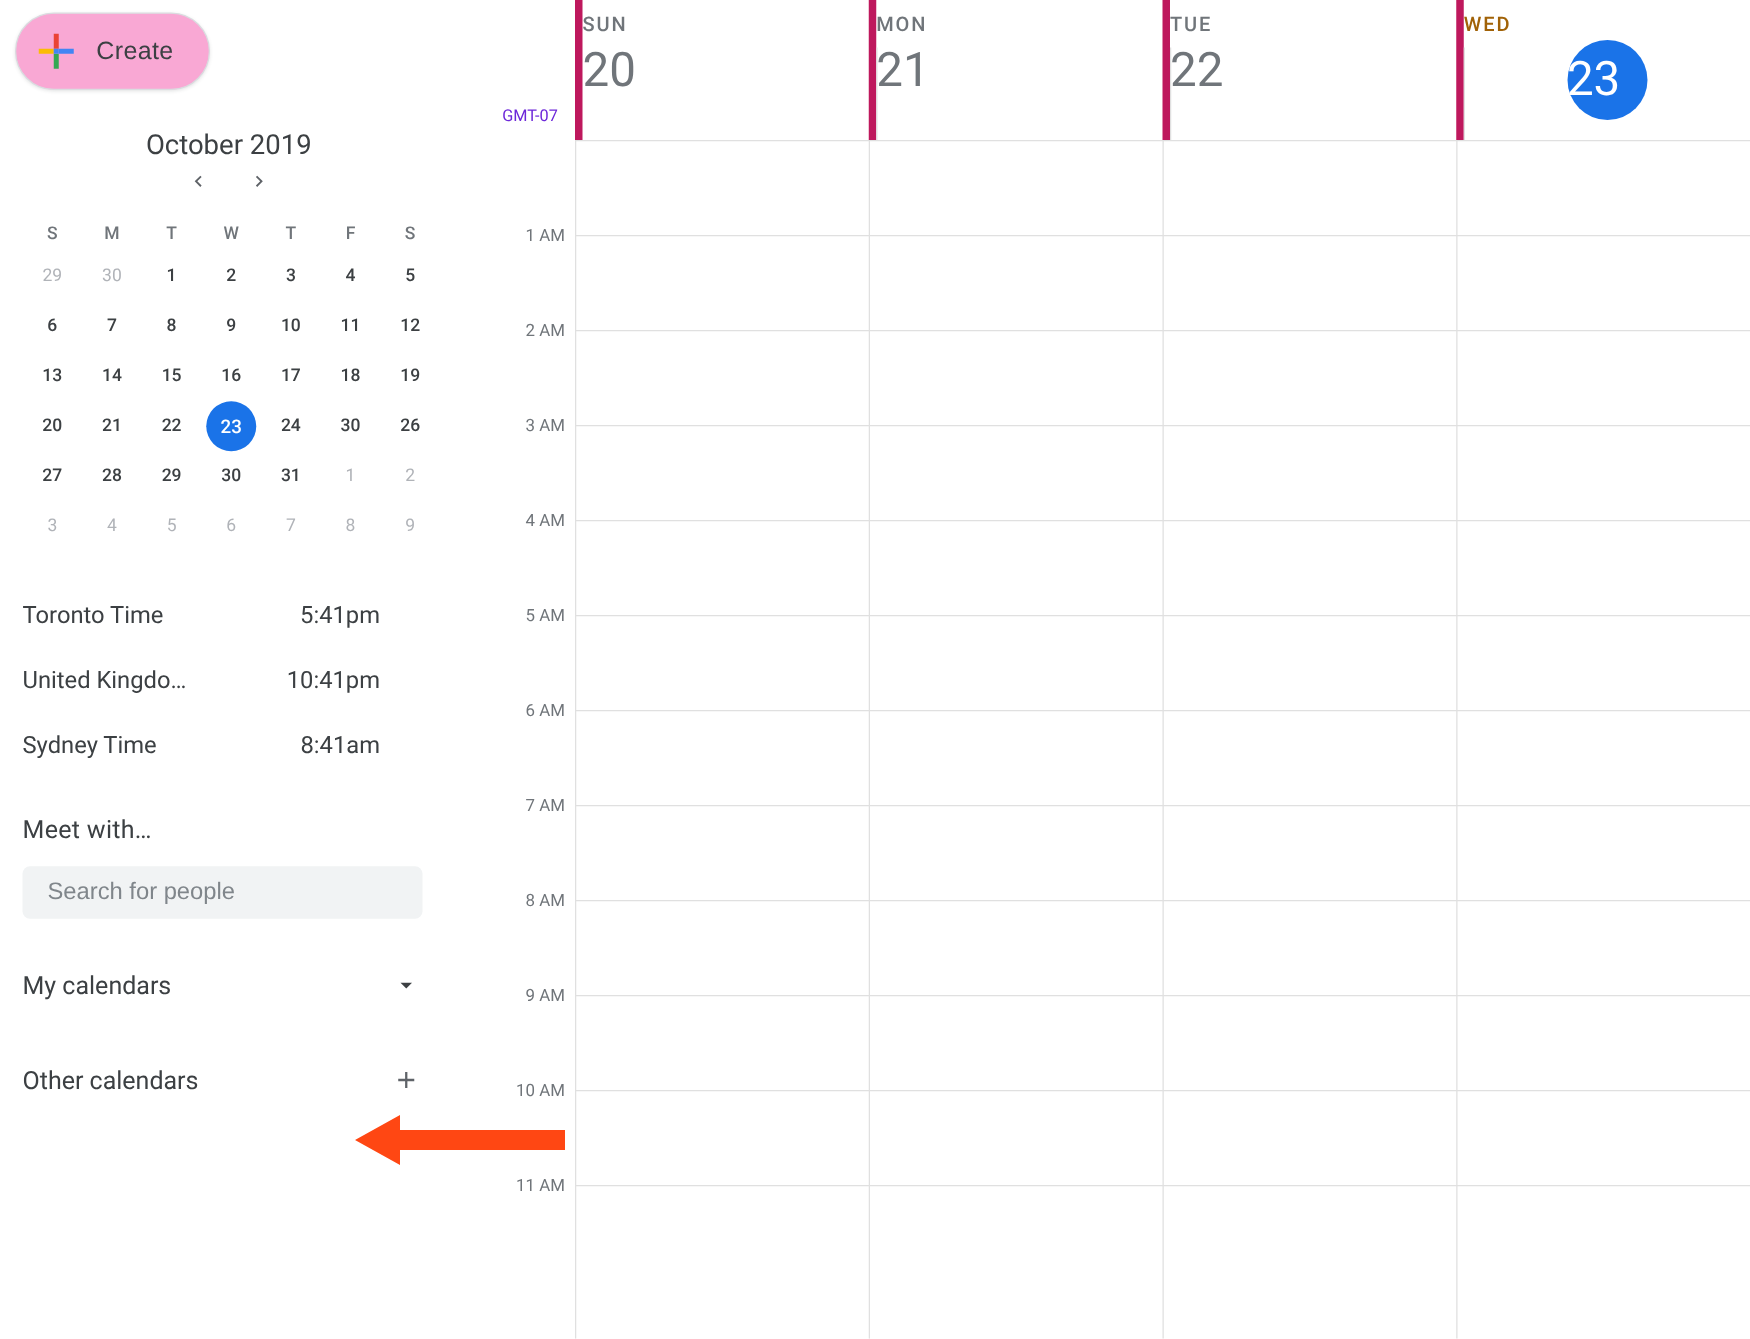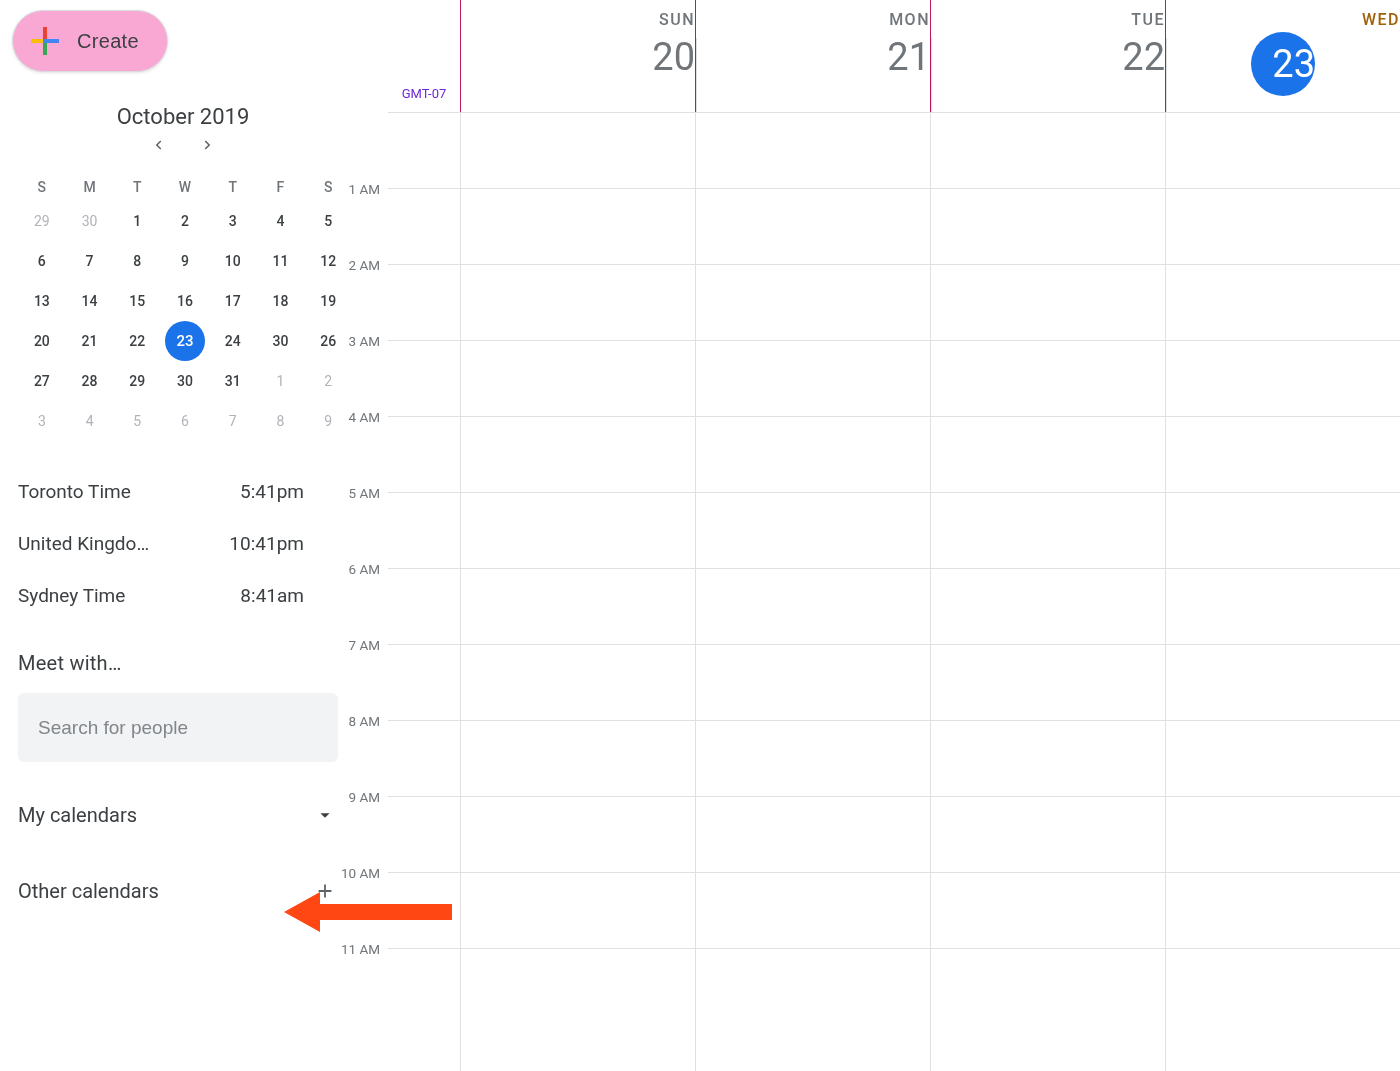--- a/index.html
+++ b/index.html
@@ -95,21 +95,21 @@
   .moon{
     width:22px;height:22px;border-radius:50%;
     background:#e8eaf6;
     box-shadow: inset 4px -2px 0 0 #c5cae9;
   }
 
   
   .meet { margin-top: 30px; }
   .meet h3 { font-size:20px; font-weight:400; color:#3c4043; margin-bottom:18px; letter-spacing:.25px;}
   .people-search{
-    width: 320px; height:69px; border:none; border-radius:6px;
+    width: 320px; height:42px; border:none; border-radius:6px;
     background:#f1f3f4; padding:0 20px; font-size:19px; color:#5f6368;
     outline:none;
   }
   .people-search::placeholder{color:#80868b;}
 
   
   .cal-section{ margin-top: 40px; display:flex; align-items:center; justify-content:space-between; width:320px;}
   .cal-section .title{ font-size:20px; color:#3c4043; }
   .cal-section .chev{ color:#3c4043; width:26px; height:26px; display:flex; align-items:center; justify-content:center; cursor:pointer;}
   .cal-section .chev svg{width:22px;height:22px;}
@@ -126,22 +126,22 @@
     right: 0;
     height: 100%;
   }
 
   .day-headers{
     position:absolute; top:0; left:72px; right:0;
     display:grid; grid-template-columns:repeat(4, 1fr);
     height: 112px;
   }
   .day-head{
-    text-align:right; padding-top:10px;
-    border-left:1px solid #be185d;
+    text-align:left; padding-top:10px;
+    border-left:6px solid #be185d;
     position:relative;
   }
   .day-head:not(:first-child)::before{
     content:""; position:absolute; left:0; top:38px; bottom:0;
     border-left:1px solid #e0e0e0;
   }
   .day-head .dow{ font-size:16px; letter-spacing:1.5px; color:#70757a; font-weight:500;}
   .day-head .num{ margin-top:6px; font-size:38px; color:#70757a; font-weight:400;}
   .day-head.active .dow{ color:#a16207;}
   .day-head.active .num{
@@ -153,20 +153,21 @@
     position:absolute; top:86px; left:0; width:72px; text-align:center;
     font-size:13px; color:#6d28d9;
   }
 
   .grid{
     position:absolute; top:112px; left:0; right:0; bottom:0;
   }
   .hour-row{
     position:relative; height:76px;
     border-top:1px solid #e0e0e0;
+    margin-left:72px;
   }
   .hour-row:first-child{border-top:1px solid #e0e0e0;}
   .hour-label{
     position:absolute; left:-72px; top:-8px; width:64px;
     text-align:right; font-size:13.5px; color:#70757a;
   }
   .day-cols{
     position:absolute; top:112px; left:72px; right:0; bottom:0;
     display:grid; grid-template-columns:repeat(4,1fr);
     pointer-events:none;

